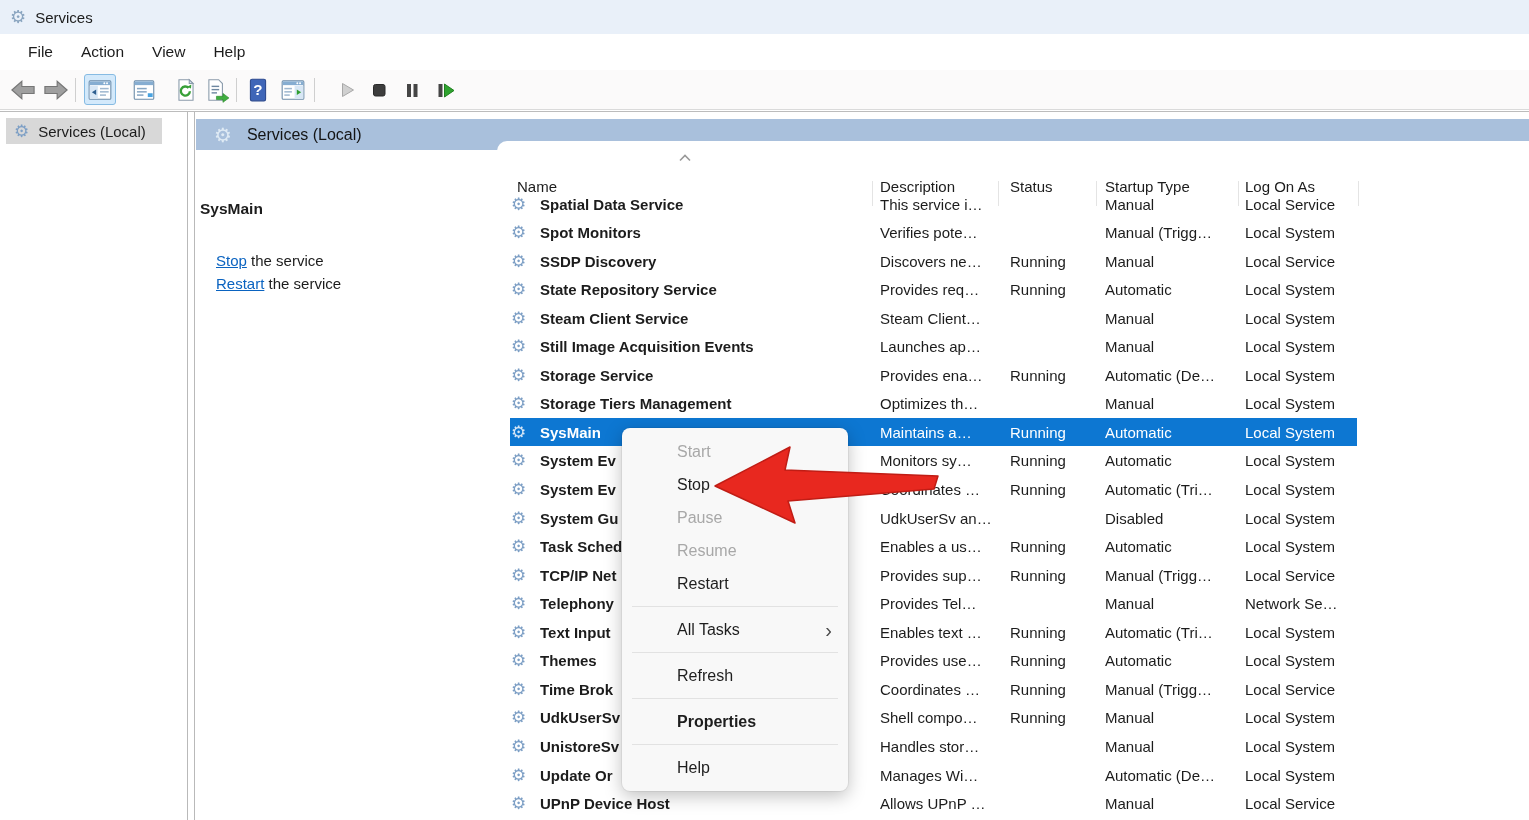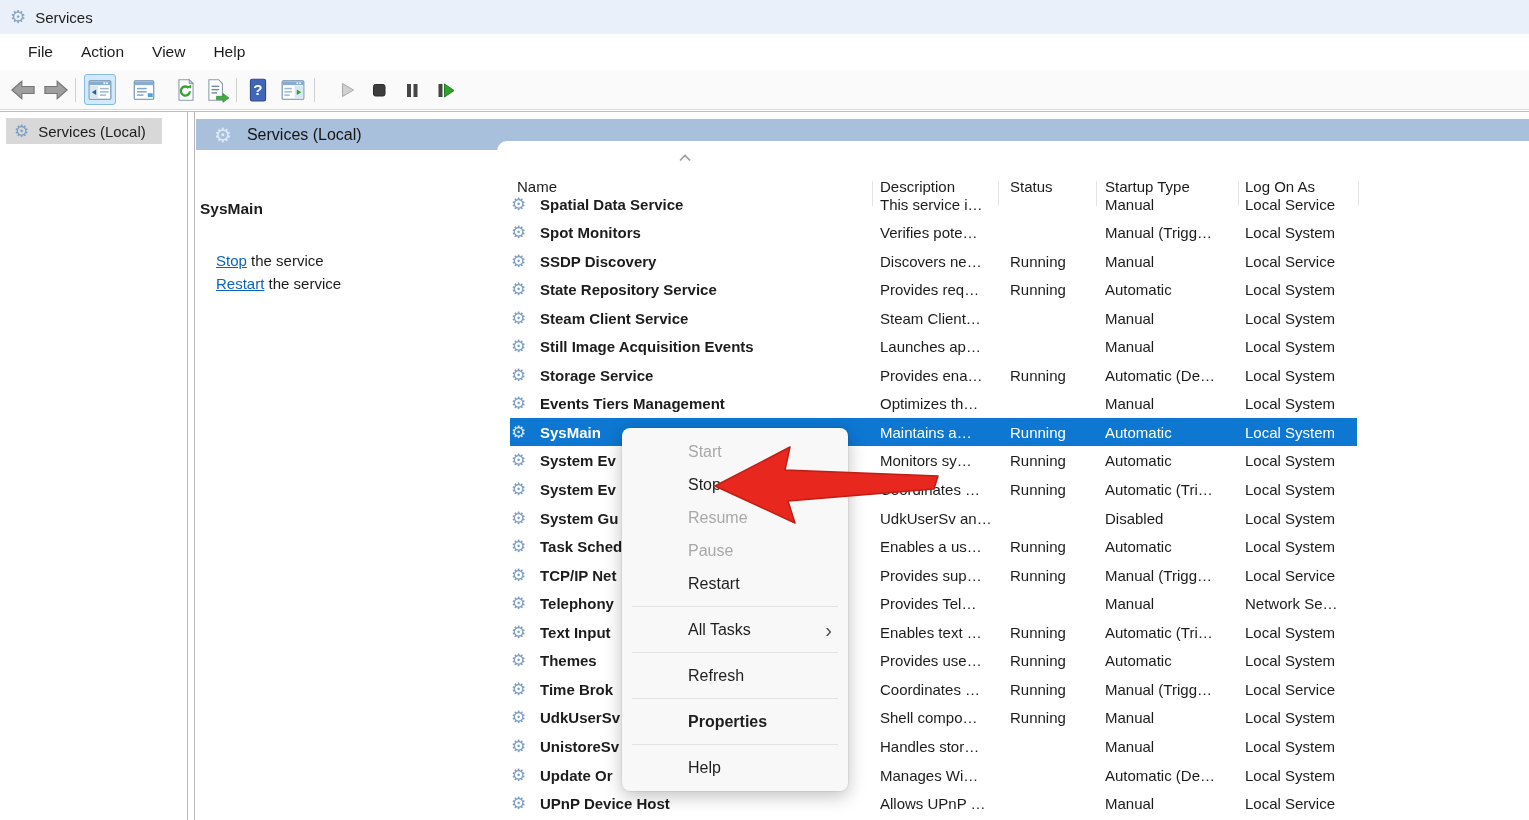--- a/index.html
+++ b/index.html
@@ -74,22 +74,22 @@
   .c.col-status{left:513px;}
   .c.col-startup{left:608px;}
   .c.col-logon{left:748px;}
   .lrow.selected .c{color:#fff;}
   .lrow.selected .row-gear{color:#d6e6f6;}
 
   
   .ctx-menu{position:absolute;left:622px;top:428px;width:226px;background:var(--menu-bg);
             border-radius:8px;padding:7px 0;z-index:50;
             box-shadow:0 5px 18px rgba(0,0,0,.25), 0 0 0 1px rgba(0,0,0,.05);}
-  .ctx-item{height:33px;display:flex;align-items:center;padding-left:38px;font-size:16px;
-            color:#1e1e1e;position:relative;margin-left:28px;}
+  .ctx-item{height:33px;display:flex;align-items:center;padding-left:55px;font-size:16px;
+            color:#1e1e1e;position:relative;}
   .ctx-item.disabled{color:var(--disabled);}
   .ctx-item.bold{font-weight:bold;}
   .ctx-sep{height:1px;background:#e2e2e2;margin:6px 10px;}
   .ctx-chevron{position:absolute;right:16px;font-size:20px;color:#4a4a4a;line-height:1;}
 
   
   .anno-arrow{position:absolute;left:0;top:0;z-index:60;pointer-events:none;}
 </style>
 </head>
 <body>
@@ -322,21 +322,21 @@
           <div class="lrow" style="top: 220.3px;">
             <span class="c gear row-gear">⚙</span>
             <span class="c col-name">Storage Service</span>
             <span class="c col-desc">Provides ena…</span>
             <span class="c col-status">Running</span>
             <span class="c col-startup">Automatic (De…</span>
             <span class="c col-logon">Local System</span>
           </div>
           <div class="lrow" style="top: 248.85px;">
             <span class="c gear row-gear">⚙</span>
-            <span class="c col-name">Events Tiers Management</span>
+            <span class="c col-name">Storage Tiers Management</span>
             <span class="c col-desc">Optimizes th…</span>
             <span class="c col-status"></span>
             <span class="c col-startup">Manual</span>
             <span class="c col-logon">Local System</span>
           </div>
           <div class="lrow selected" style="top: 277.4px;">
             <div class="hl"></div>
             <span class="c gear row-gear">⚙</span>
             <span class="c col-name">SysMain</span>
             <span class="c col-desc">Maintains a…</span>
@@ -456,24 +456,24 @@
   </div>
 
   <div class="ctx-menu" id="ctx-menu">
       <div class="ctx-item disabled">
         <span>Start</span>
       </div>
       <div class="ctx-item">
         <span>Stop</span>
       </div>
       <div class="ctx-item disabled">
+        <span>Pause</span>
+      </div>
+      <div class="ctx-item disabled">
         <span>Resume</span>
-      </div>
-      <div class="ctx-item disabled">
-        <span>Pause</span>
       </div>
       <div class="ctx-item">
         <span>Restart</span>
       </div>
       <div class="ctx-sep"></div>
       <div class="ctx-item">
         <span>All Tasks</span>
         <span class="ctx-chevron">›</span>
       </div>
       <div class="ctx-sep"></div>

